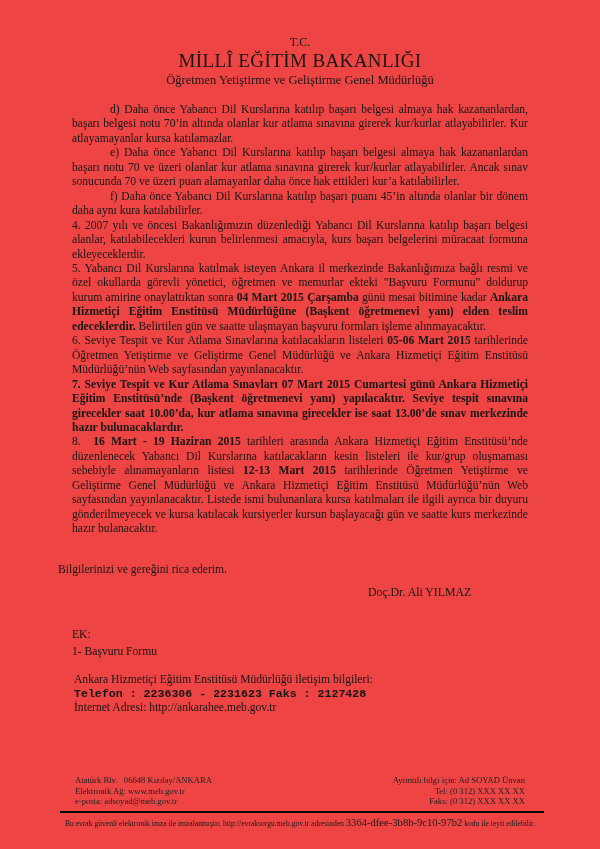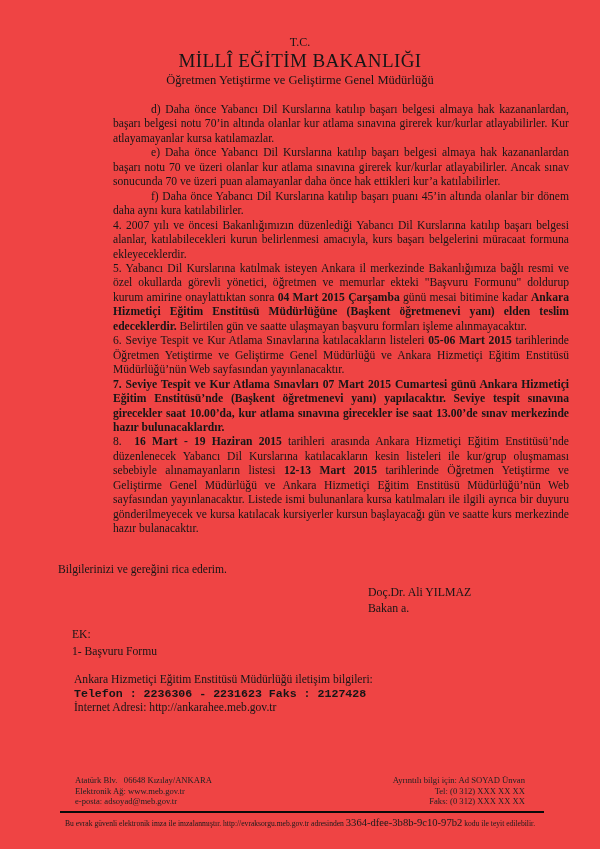--- a/index.html
+++ b/index.html
@@ -23,21 +23,20 @@
   .letterhead .ministry { font-size: 19px; letter-spacing: 0.4px; margin-top: 1px; }
   .letterhead .directorate { font-size: 12.5px; margin-top: 3px; }
   
   .body-text {
     position: absolute;
     top: 103px; left: 72px;
     width: 456px;
     font-size: 11.6px;
     line-height: 14.45px;
     text-align: justify;
-    margin-left: 41px;
   }
   .body-text p { margin: 0; }
   .body-text p.indent { text-indent: 38px; }
   .bold { font-weight: bold; }
   
   .closing {
     position: absolute;
     top: 563px; left: 58px;
     font-size: 11.6px;
   }
@@ -115,21 +114,20 @@
       <p><span>5. Yabancı Dil Kurslarına katılmak isteyen Ankara il merkezinde Bakanlığımıza bağlı resmi ve özel okullarda görevli yönetici, öğretmen ve memurlar ekteki "Başvuru Formunu" doldurup kurum amirine onaylattıktan sonra </span><span class="bold">04 Mart 2015 Çarşamba</span><span> günü mesai bitimine kadar </span><span class="bold">Ankara Hizmetiçi Eğitim Enstitüsü Müdürlüğüne (Başkent öğretmenevi yanı) elden teslim edeceklerdir.</span><span> Belirtilen gün ve saatte ulaşmayan başvuru formları işleme alınmayacaktır.</span></p>
       <p><span>6. Seviye Tespit ve Kur Atlama Sınavlarına katılacakların listeleri </span><span class="bold">05-06 Mart 2015</span><span> tarihlerinde Öğretmen Yetiştirme ve Geliştirme Genel Müdürlüğü ve Ankara Hizmetiçi Eğitim Enstitüsü Müdürlüğü’nün Web sayfasından yayınlanacaktır.</span></p>
       <p><span class="bold">7. Seviye Tespit ve Kur Atlama Sınavları 07 Mart 2015 Cumartesi günü Ankara Hizmetiçi Eğitim Enstitüsü’nde (Başkent öğretmenevi yanı) yapılacaktır. Seviye tespit sınavına girecekler saat 10.00’da, kur atlama sınavına girecekler ise saat 13.00’de sınav merkezinde hazır bulunacaklardır.</span></p>
       <p><span>8.&nbsp; </span><span class="bold">16 Mart - 19 Haziran 2015</span><span> tarihleri arasında Ankara Hizmetiçi Eğitim Enstitüsü’nde düzenlenecek Yabancı Dil Kurslarına katılacakların kesin listeleri ile kur/grup oluşmaması sebebiyle alınamayanların listesi </span><span class="bold">12-13 Mart 2015</span><span> tarihlerinde Öğretmen Yetiştirme ve Geliştirme Genel Müdürlüğü ve Ankara Hizmetiçi Eğitim Enstitüsü Müdürlüğü’nün Web sayfasından yayınlanacaktır. Listede ismi bulunanlara kursa katılmaları ile ilgili ayrıca bir duyuru gönderilmeyecek ve kursa katılacak kursiyerler kursun başlayacağı gün ve saatte kurs merkezinde hazır bulanacaktır.</span></p>
     </div>
 
   <div class="closing">Bilgilerinizi ve gereğini rica ederim.</div>
 
   <div class="signature">
     <div>Doç.Dr. Ali YILMAZ</div>
-    <div>Bakan a.</div>
   </div>
 
   <div class="attachments">
     <div>EK:</div>
     <div>1- Başvuru Formu</div>
   </div>
 
   <div class="contact">
     <div>Ankara Hizmetiçi Eğitim Enstitüsü Müdürlüğü iletişim bilgileri:</div>
     <div class="phone-line">Telefon : 2236306 - 2231623 Faks : 2127428</div>

